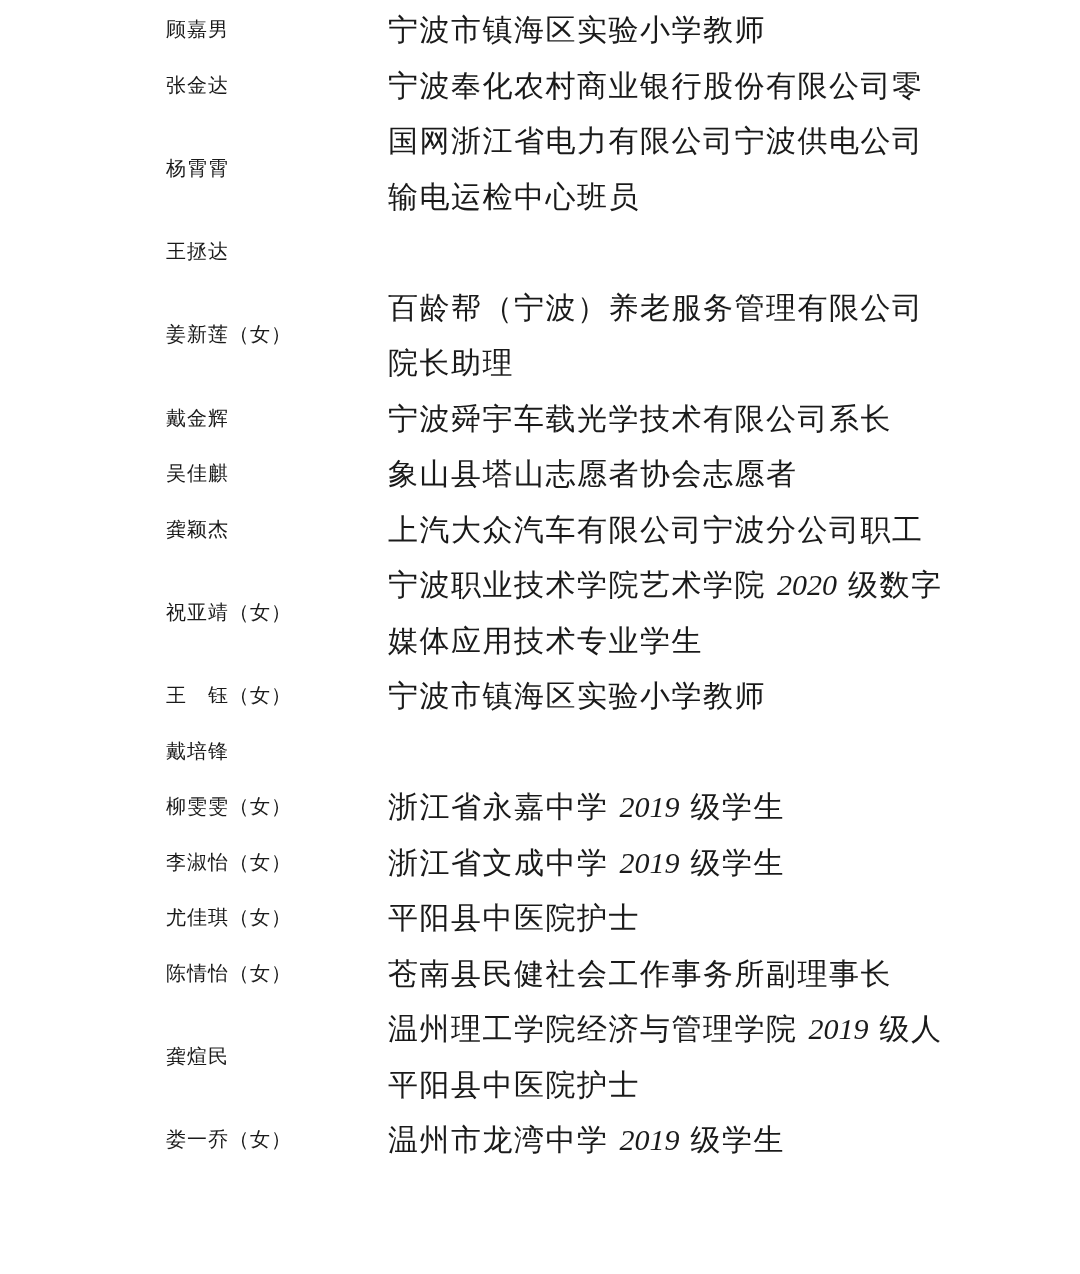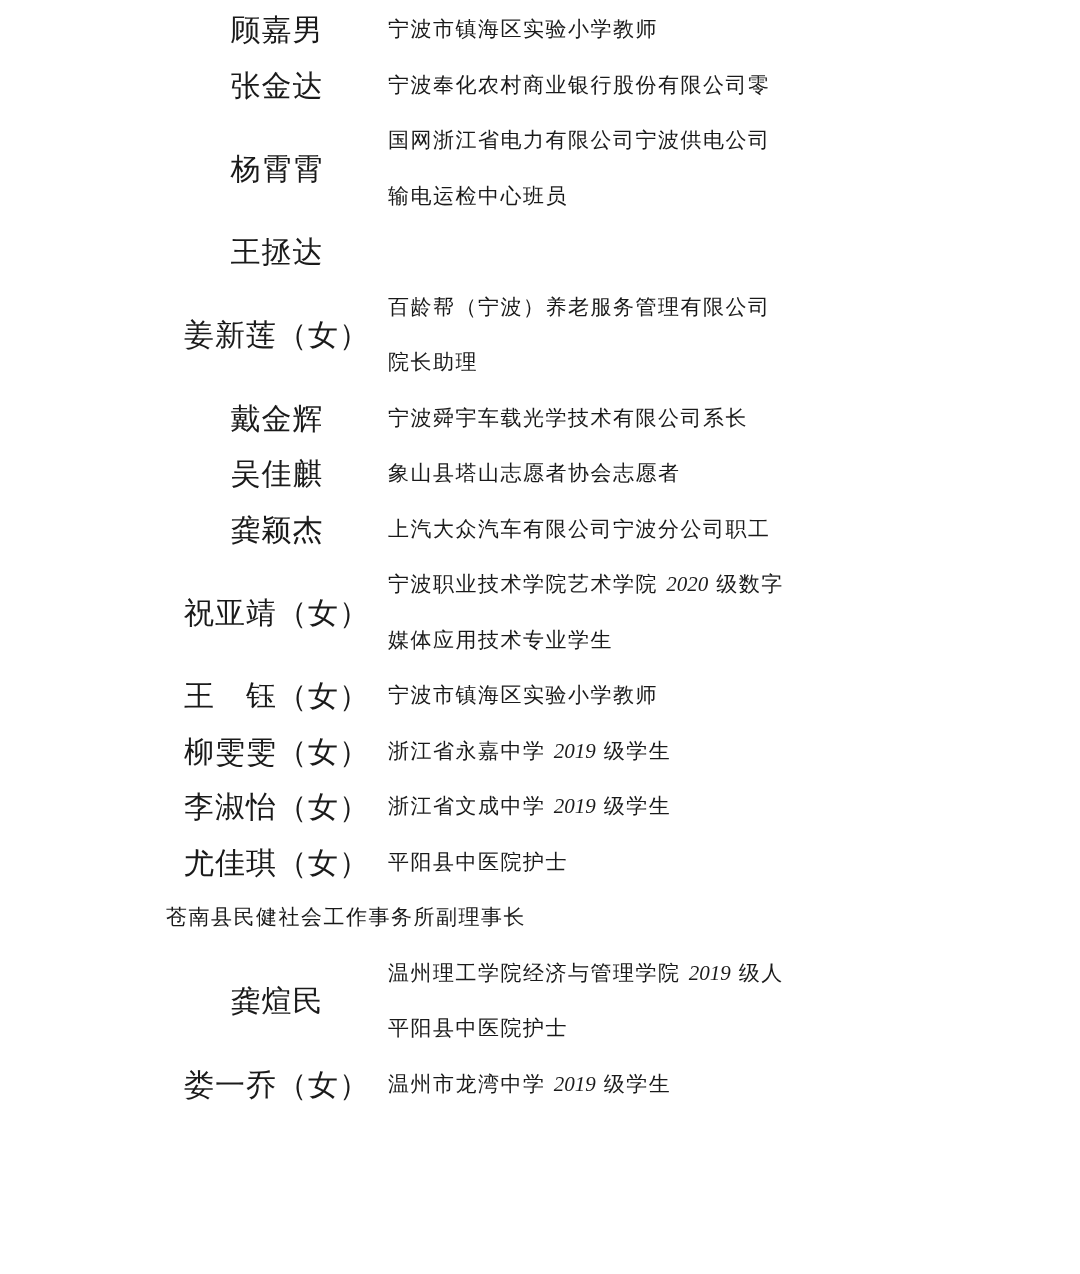--- a/index.html
+++ b/index.html
@@ -21,29 +21,28 @@
       top: 2px;
       width: 800px;
     }
     .entry {
       display: flex;
       align-items: center;
     }
     .name {
       width: 222px;
       flex: 0 0 222px;
-      font-size: 30px;
+      font-size: 20px;
       line-height: 55.5px;
       white-space: pre;
       letter-spacing: 1px;
-      text-align: center;
     }
     .desc {
       flex: 1 1 auto;
-      font-size: 21px;
+      font-size: 30px;
       line-height: 55.5px;
       letter-spacing: 1.5px;
     }
     .desc-line {
       display: block;
       white-space: nowrap;
     }
     .num {
       font-family: "Liberation Serif", "DejaVu Serif", serif;
       letter-spacing: 0;
@@ -119,20 +118,21 @@
   </div>
 
   <div class="entry">
     <div class="name">王　钰（女）</div>
     <div class="desc">
       <span class="desc-line">宁波市镇海区实验小学教师</span>
     </div>
   </div>
 
   <div class="entry">
+    <div class="name">戴培锋</div>
   </div>
 
   <div class="entry">
     <div class="name">柳雯雯（女）</div>
     <div class="desc">
       <span class="desc-line">浙江省永嘉中学 <span class="num">2019</span> 级学生</span>
     </div>
   </div>
 
   <div class="entry">
@@ -143,20 +143,21 @@
   </div>
 
   <div class="entry">
     <div class="name">尤佳琪（女）</div>
     <div class="desc">
       <span class="desc-line">平阳县中医院护士</span>
     </div>
   </div>
 
   <div class="entry">
+    <div class="name">陈情怡（女）</div>
     <div class="desc">
       <span class="desc-line">苍南县民健社会工作事务所副理事长</span>
     </div>
   </div>
 
   <div class="entry">
     <div class="name">龚煊民</div>
     <div class="desc">
       <span class="desc-line">温州理工学院经济与管理学院 <span class="num">2019</span> 级人</span>
       <span class="desc-line">平阳县中医院护士</span>

